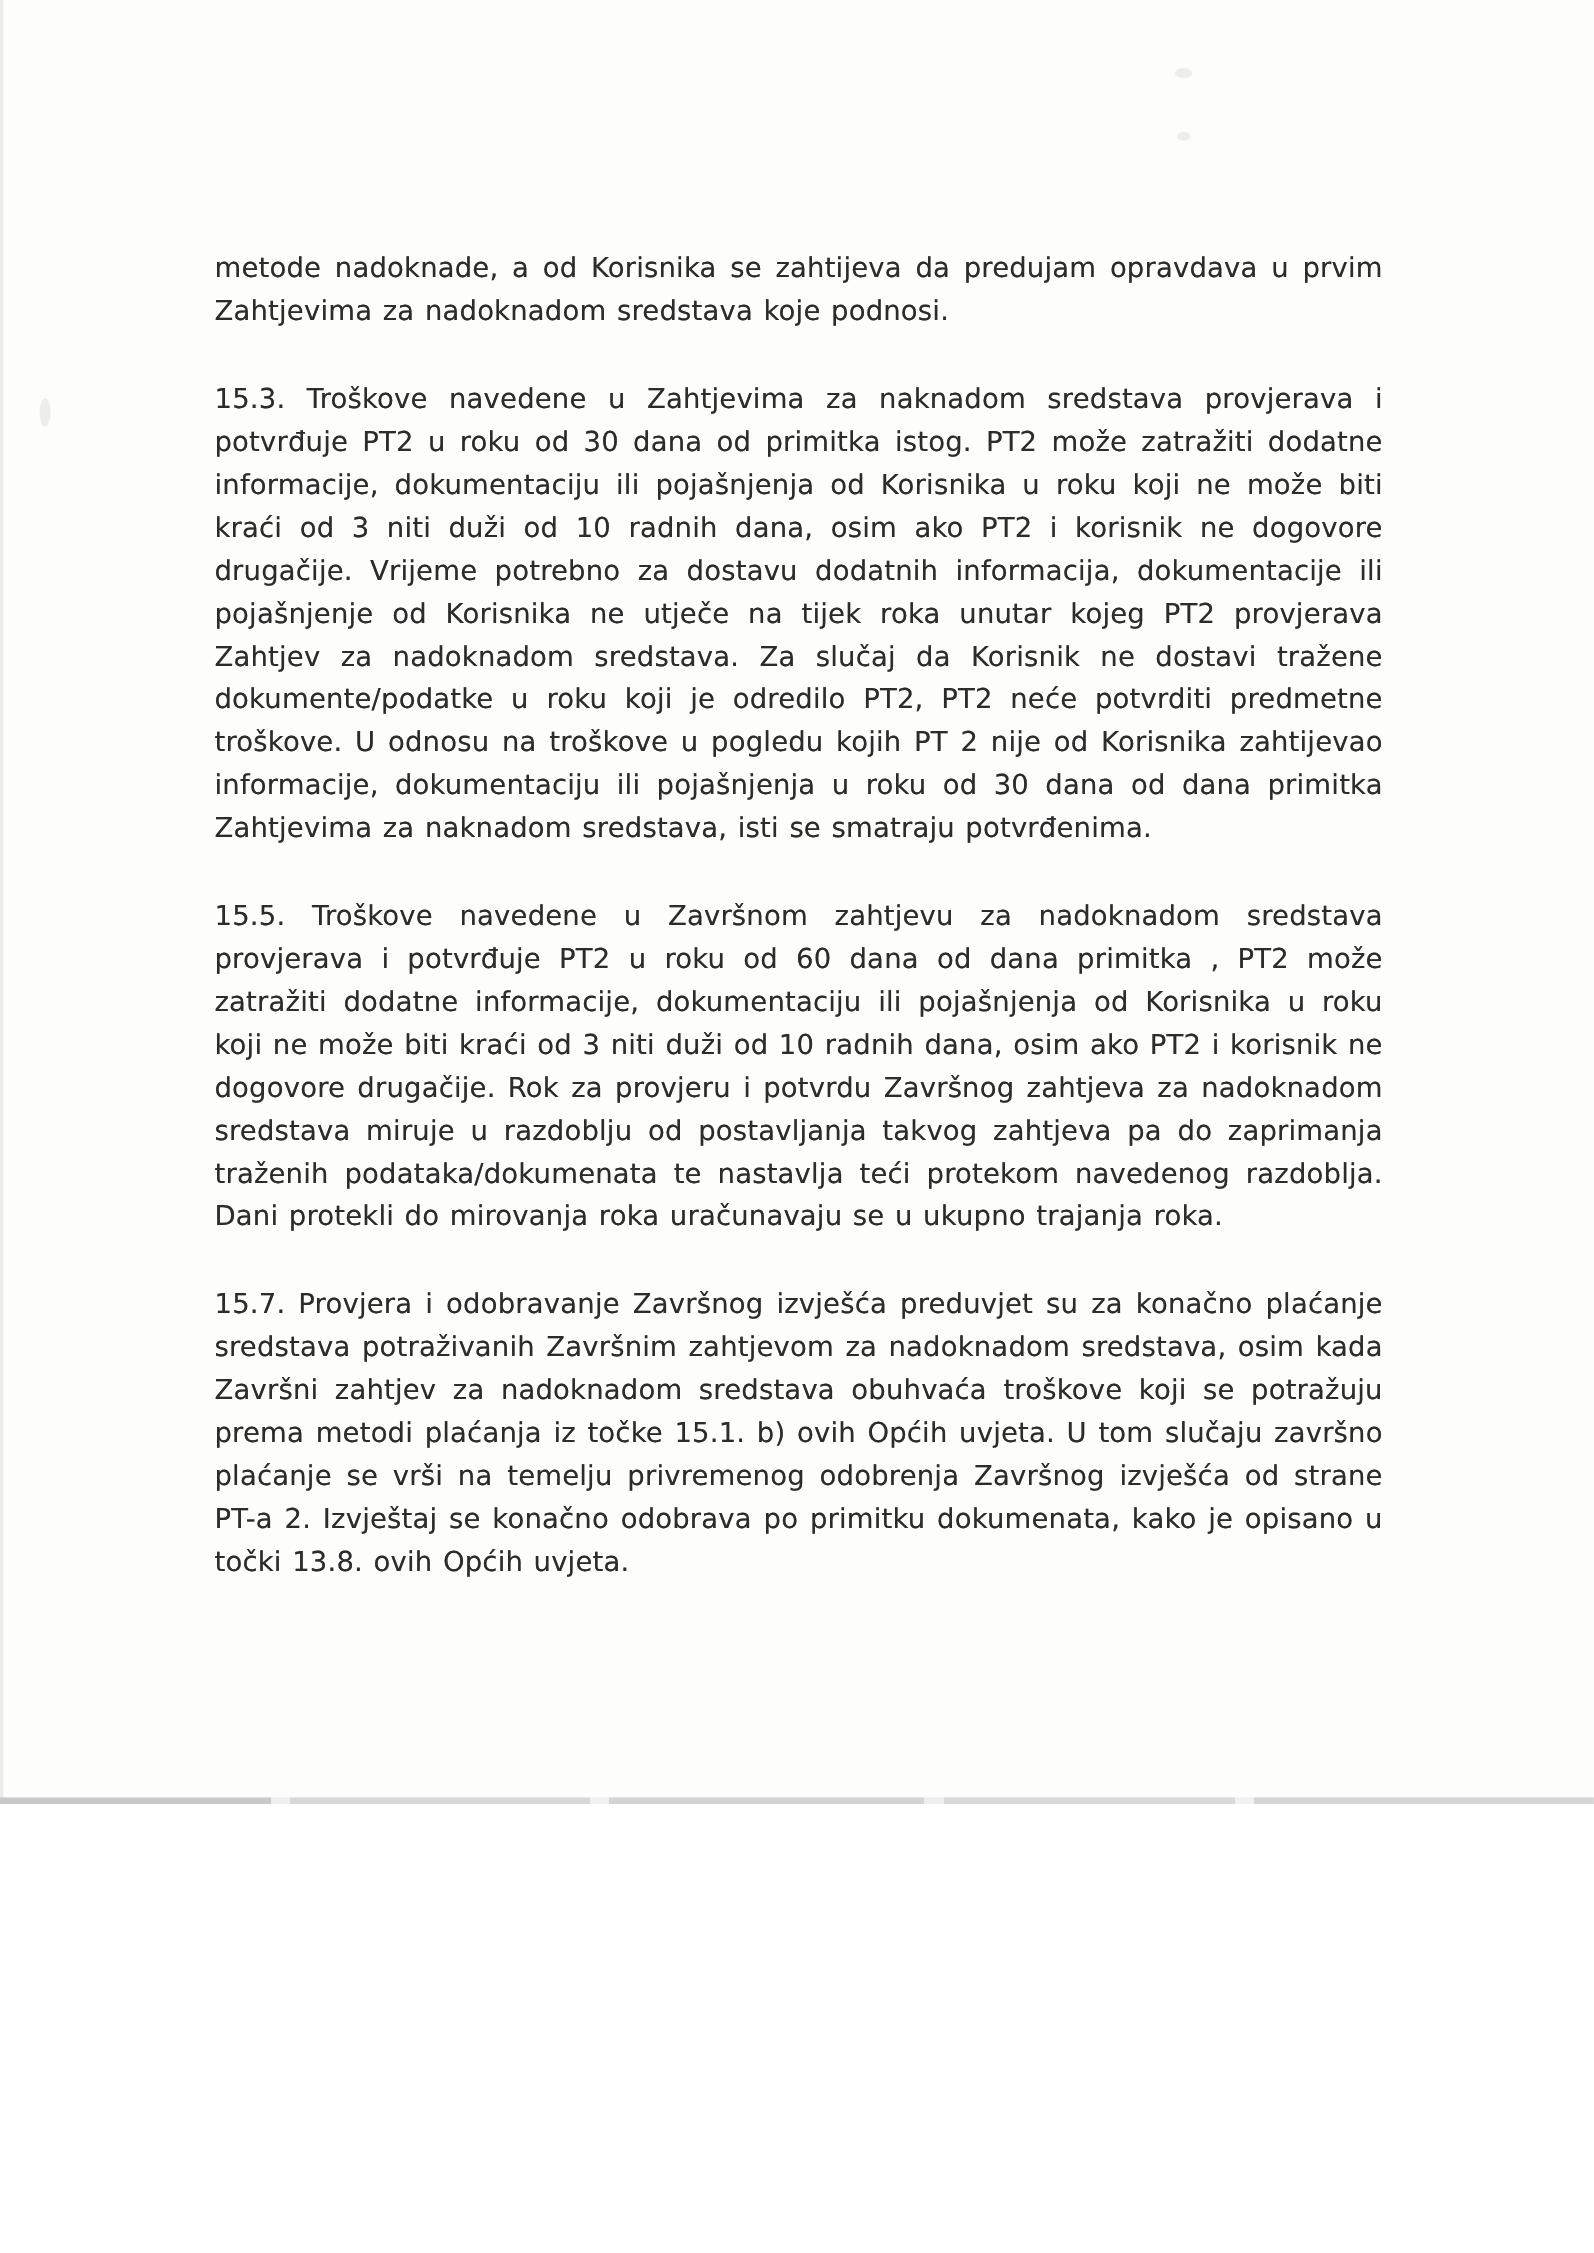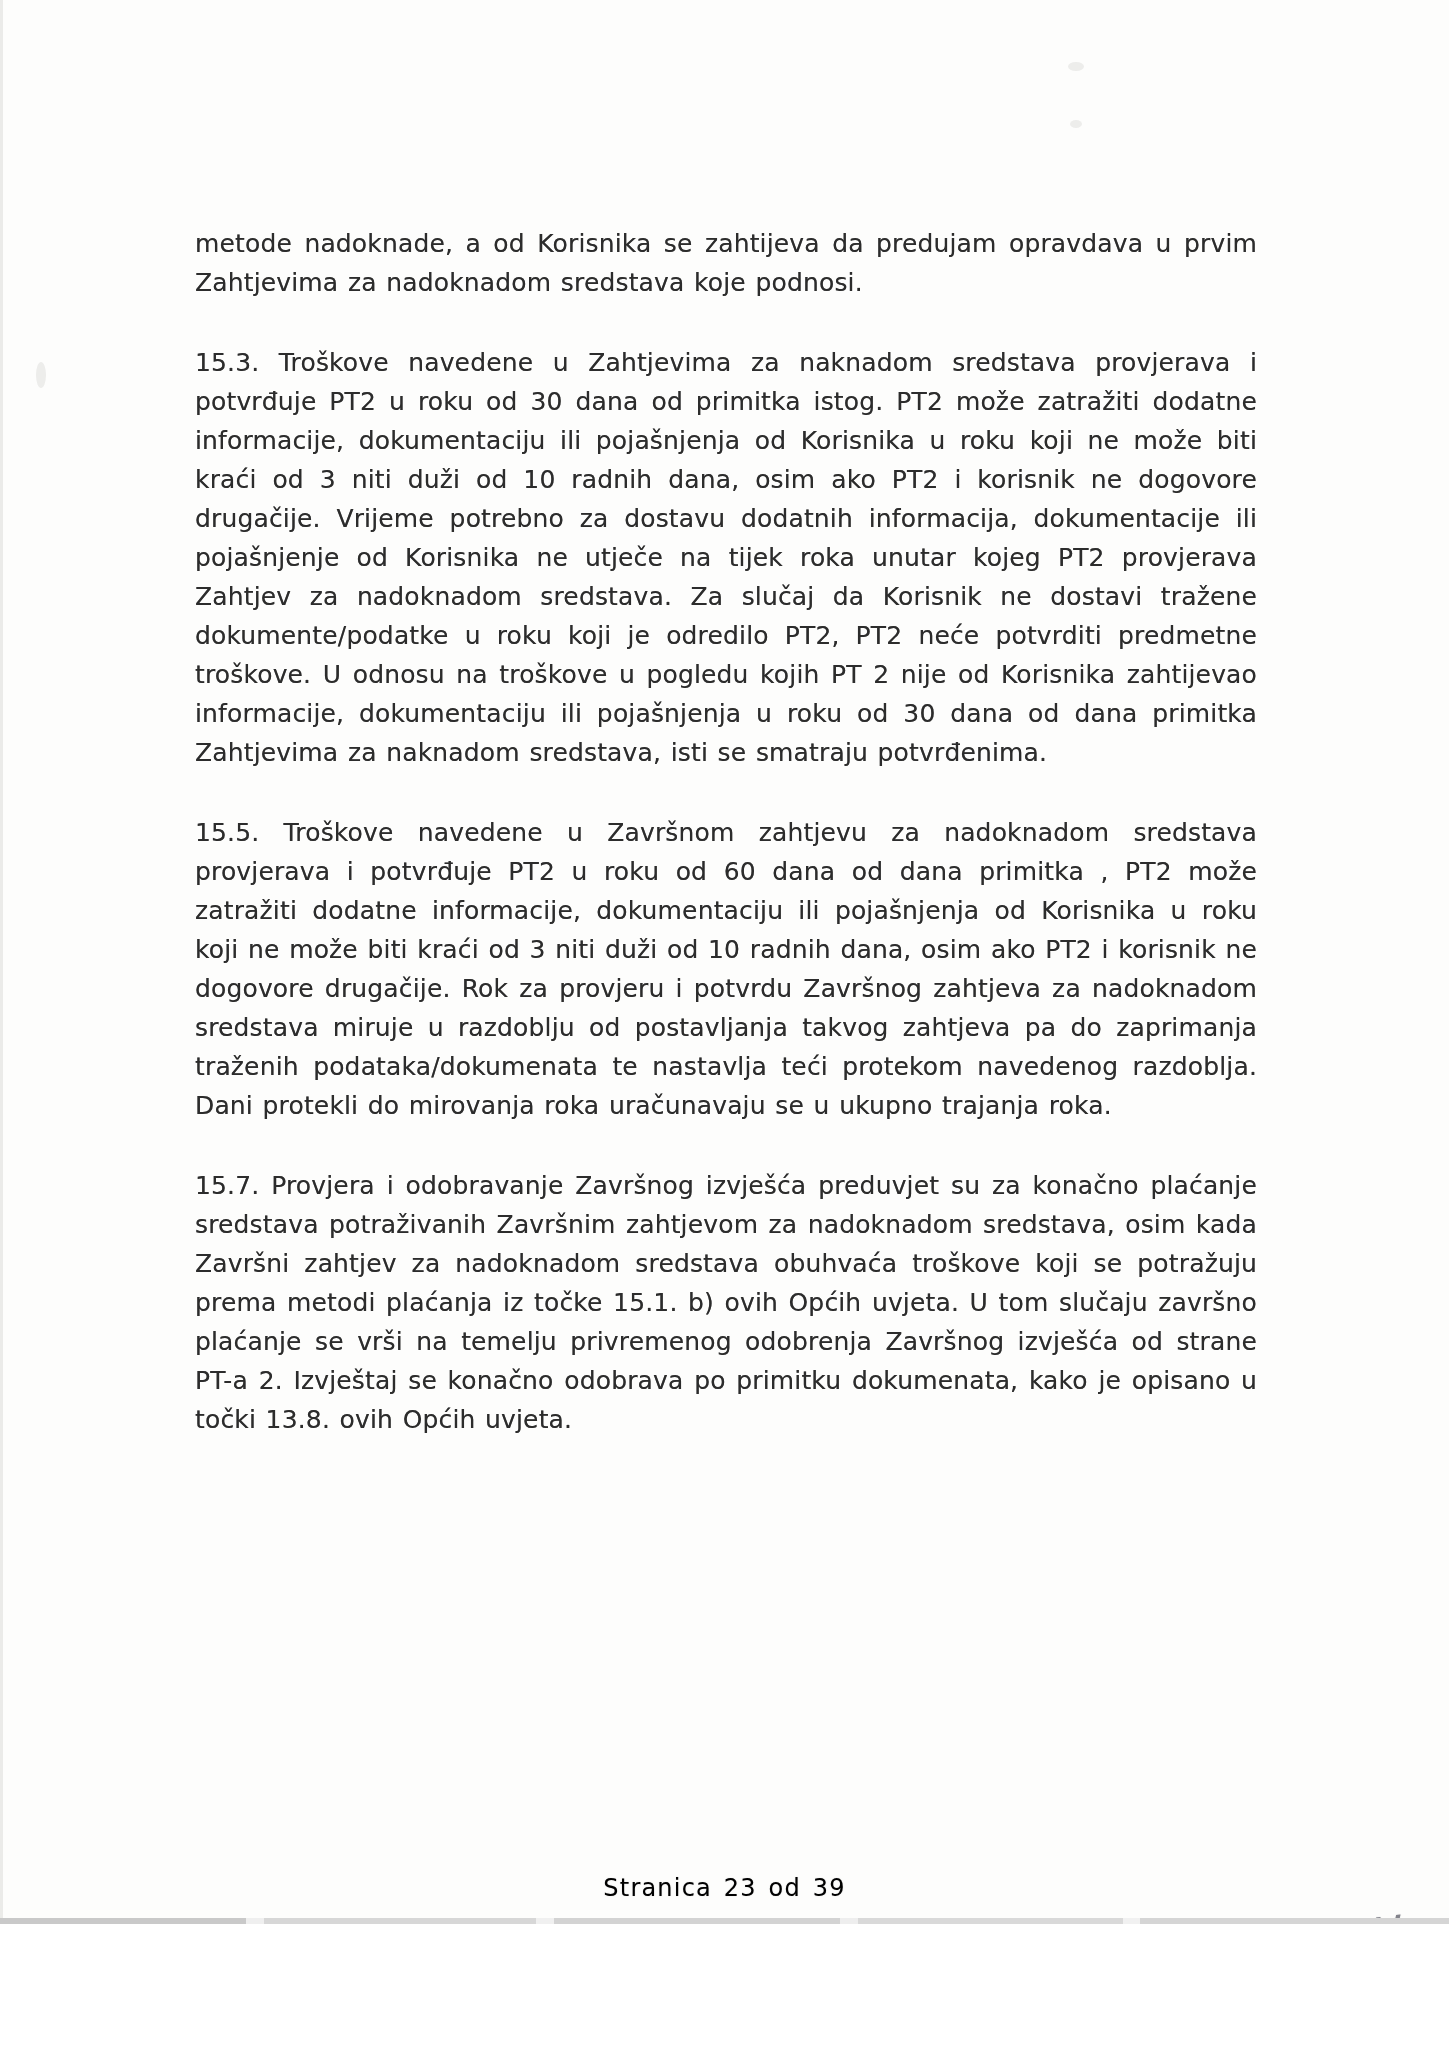--- a/index.html
+++ b/index.html
@@ -1,21 +1,21 @@
 <!DOCTYPE html>
 <html><head>
 <meta charset="utf-8">
 <style>
   * { margin: 0; padding: 0; box-sizing: border-box; }
   html, body { background: #ffffff; }
 
   .page {
     position: relative;
     width: 1449px;
-    height: 1924px;
+    height: 1640px;
     background: #fdfdfc;
     overflow: hidden;
     font-family: "DejaVu Sans", sans-serif;
     color: #2b2b2b;
   }
 
   .textblock {
     position: absolute;
     left: 195px;
     top: 224px;

